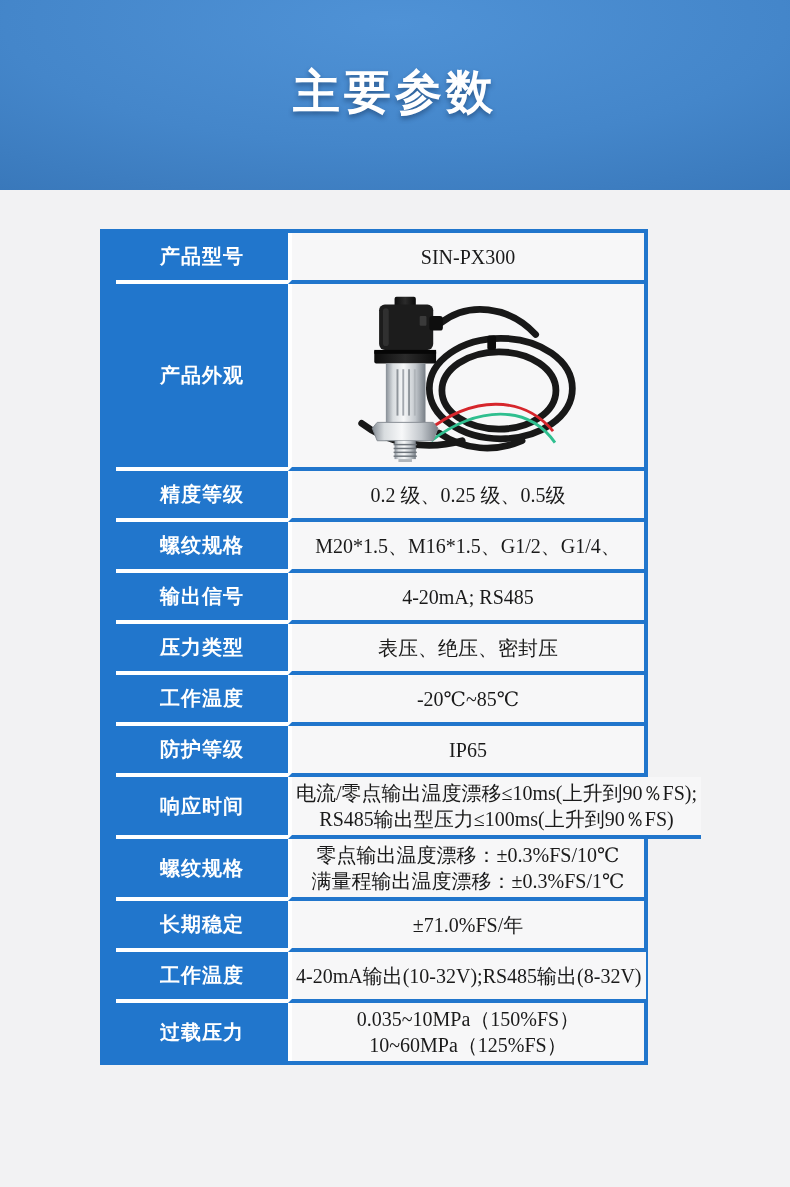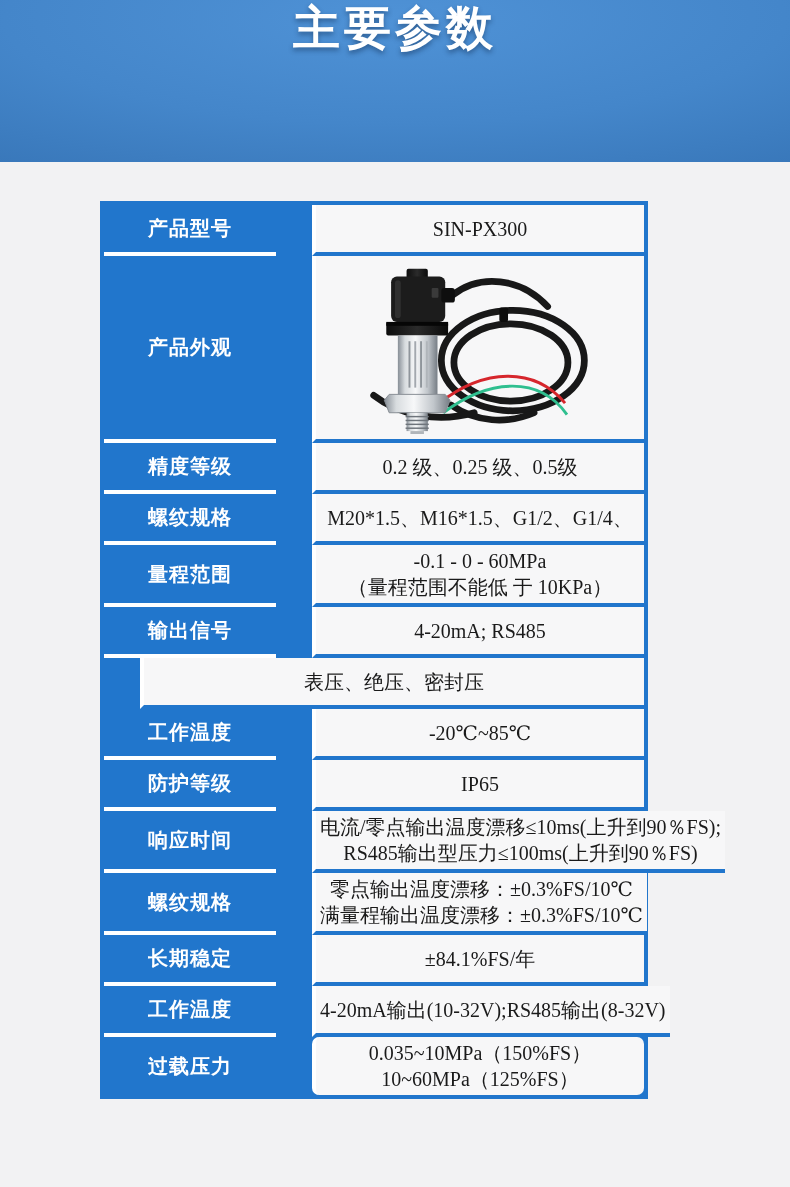--- a/index.html
+++ b/index.html
@@ -12,61 +12,62 @@
   *{margin:0;padding:0;box-sizing:border-box;}
   html,body{width:790px;}
   body{
     width:790px;height:1187px;
     background:var(--page-bg);
     font-family:"Liberation Sans","DejaVu Sans",sans-serif;
     overflow:hidden;position:relative;
   }
   
   .header-band{
-    width:790px;height:162px;
+    width:790px;height:190px;
     background:radial-gradient(130% 170% at 50% 12%,
       #4f92d6 0%, #4486ca 38%, #3674b6 72%, #2e68a8 100%);
-    display:flex;justify-content:center;
+    display:flex;align-items:center;justify-content:center;
   }
   .page-title{
     color:var(--label-text);
     font-size:47px;font-weight:bold;letter-spacing:4px;
     text-shadow:0 3px 5px rgba(10,35,70,.45);
     transform:translateY(-3px);
   }
   
   .spec-table{
     margin:39px 0 0 100px;
     width:548px;
     border:4px solid var(--accent);
     background:var(--accent);
+    padding-left:12px;
   }
   .spec-row{display:flex;align-items:stretch;min-height:51px;}
   .spec-row.image-row{min-height:187px;}
   .label-cell{
     width:172px;flex:0 0 172px;
     background:var(--accent);
     border-bottom:4px solid #ffffff;
     display:flex;align-items:center;justify-content:center;
     color:var(--label-text);font-size:20px;font-weight:bold;
     letter-spacing:1px;
   }
   .value-cell{
     flex:1 1 auto;
     background:var(--cell-bg);
     border-left:4px solid #ffffff;
     border-bottom:4px solid var(--accent);
     display:flex;flex-direction:column;align-items:center;justify-content:center;
     color:var(--value-text);
     font-family:"Liberation Serif","DejaVu Serif",serif;
     font-size:20px;line-height:26px;
-    padding:3px 4px;text-align:center;margin-left:36px;
+    padding:3px 4px;text-align:center;
   }
   .spec-row.last .label-cell{border-bottom:none;}
-  .spec-row.last .value-cell{border-bottom:none;border-radius:7px;}
+  .spec-row.last .value-cell{border-bottom:none;}
   .value-line{white-space:nowrap;}
   .image-row .value-cell{padding:4px 0;}
   .product-figure{display:flex;align-items:center;justify-content:center;}
 </style>
 </head>
 <body>
 
 <div class="header-band">
   <div class="page-title">主要参数</div>
 </div>
@@ -146,33 +147,27 @@
         <div class="value-line">0.2 级、0.25 级、0.5级</div>
       </div>
   </div>
     <div class="spec-row">
     <div class="label-cell">螺纹规格</div>
     <div class="value-cell">
         <div class="value-line">M20*1.5、M16*1.5、G1/2、G1/4、</div>
       </div>
   </div>
     <div class="spec-row">
-    <div class="label-cell">量程范围</div>
-    <div class="value-cell">
-        <div class="value-line">-0.1 - 0 - 60MPa</div>
-        <div class="value-line">（量程范围不能低 于 10KPa）</div>
-      </div>
-  </div>
-    <div class="spec-row">
     <div class="label-cell">输出信号</div>
     <div class="value-cell">
         <div class="value-line">4-20mA; RS485</div>
       </div>
   </div>
     <div class="spec-row">
+    <div class="label-cell">压力类型</div>
     <div class="value-cell">
         <div class="value-line">表压、绝压、密封压</div>
       </div>
   </div>
     <div class="spec-row">
     <div class="label-cell">工作温度</div>
     <div class="value-cell">
         <div class="value-line">-20℃~85℃</div>
       </div>
   </div>
@@ -186,27 +181,27 @@
     <div class="label-cell">响应时间</div>
     <div class="value-cell">
         <div class="value-line">电流/零点输出温度漂移≤10ms(上升到90％FS);</div>
         <div class="value-line">RS485输出型压力≤100ms(上升到90％FS)</div>
       </div>
   </div>
     <div class="spec-row">
     <div class="label-cell">螺纹规格</div>
     <div class="value-cell">
         <div class="value-line">零点输出温度漂移：±0.3%FS/10℃</div>
-        <div class="value-line">满量程输出温度漂移：±0.3%FS/10℃</div>
+        <div class="value-line">满量程输出温度漂移：±0.3%FS/1℃</div>
       </div>
   </div>
     <div class="spec-row">
     <div class="label-cell">长期稳定</div>
     <div class="value-cell">
-        <div class="value-line">±84.1%FS/年</div>
+        <div class="value-line">±71.0%FS/年</div>
       </div>
   </div>
     <div class="spec-row">
     <div class="label-cell">工作温度</div>
     <div class="value-cell">
         <div class="value-line">4-20mA输出(10-32V);RS485输出(8-32V)</div>
       </div>
   </div>
     <div class="spec-row last">
     <div class="label-cell">过载压力</div>

